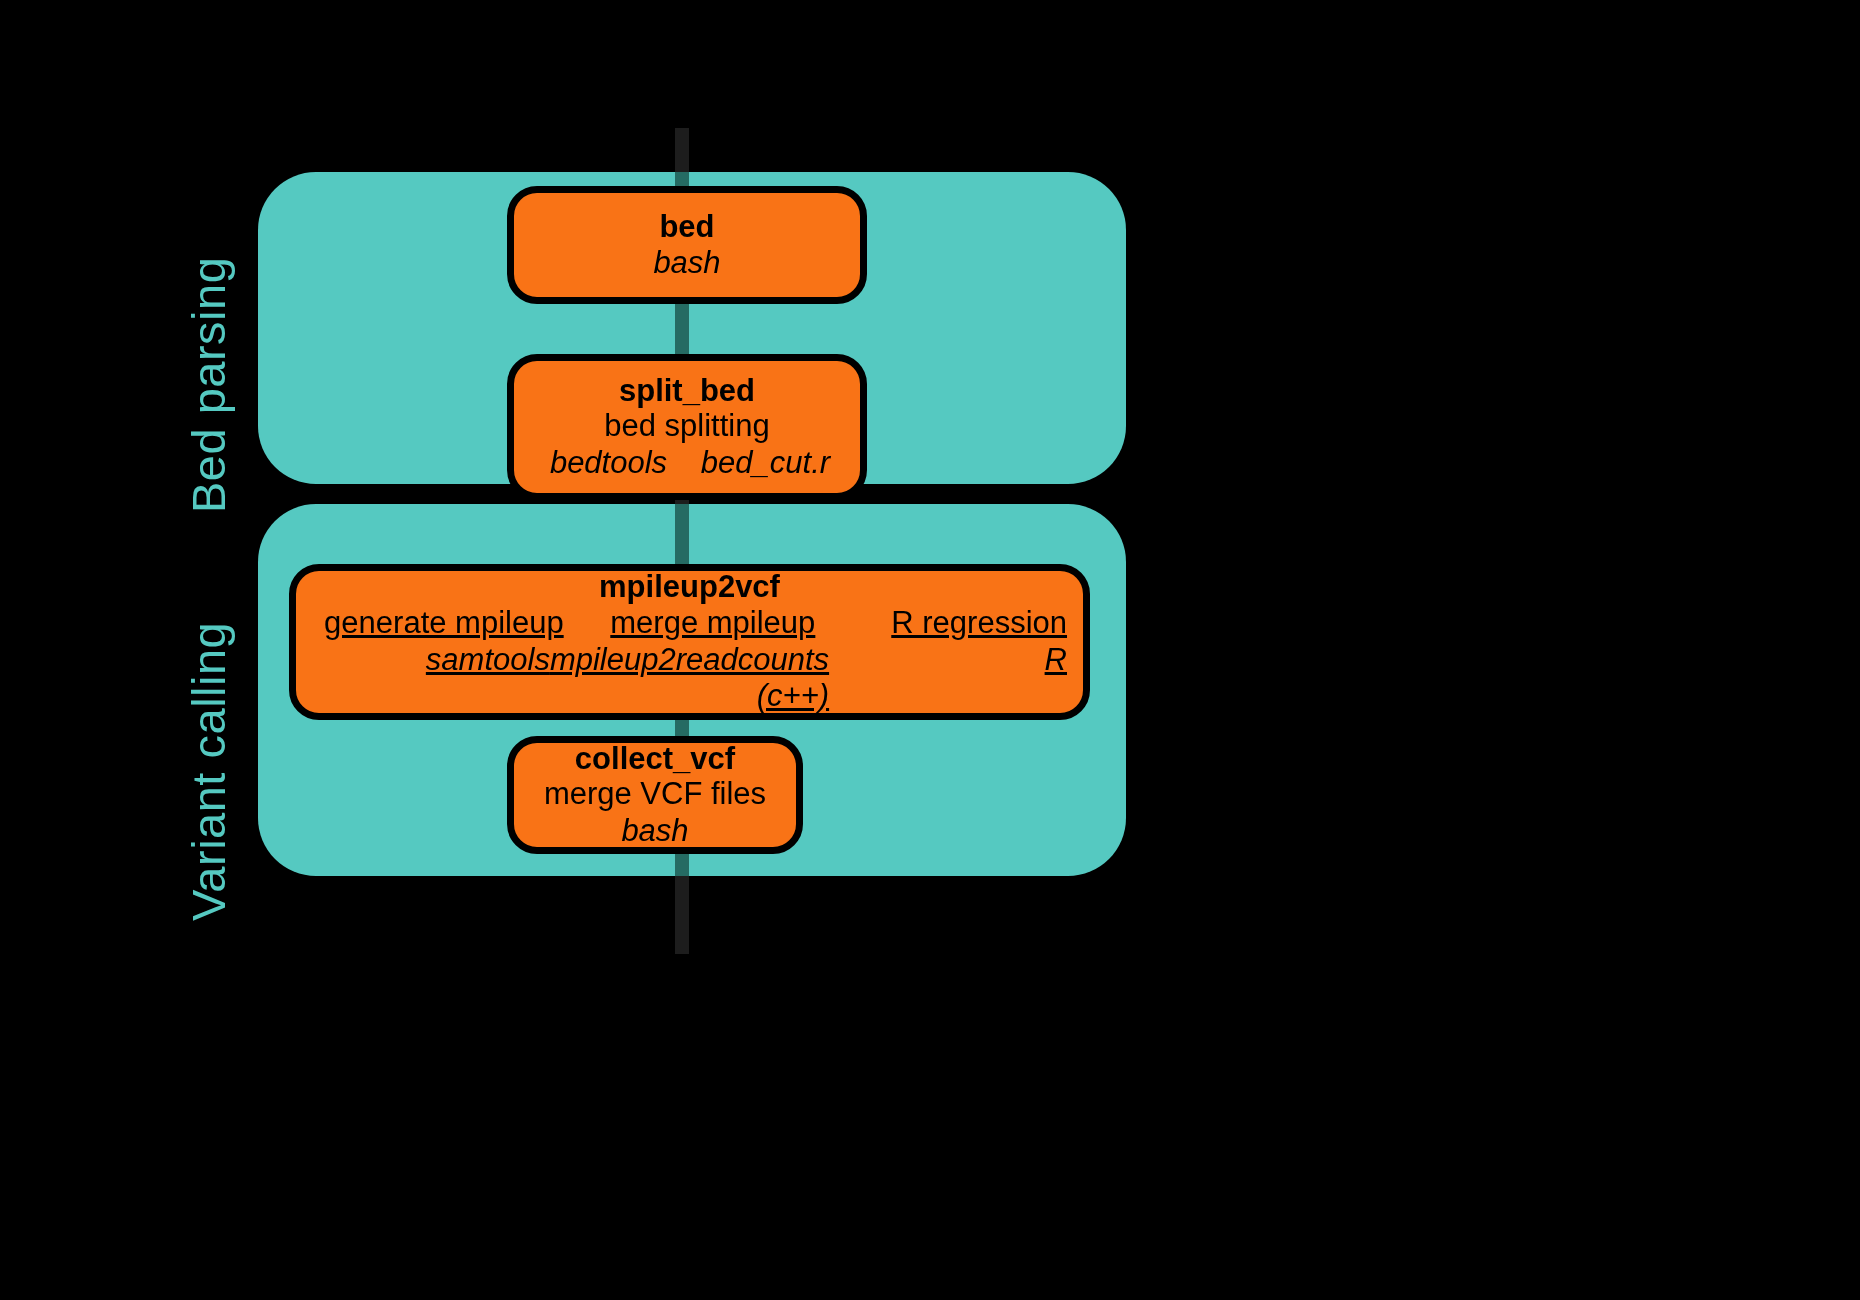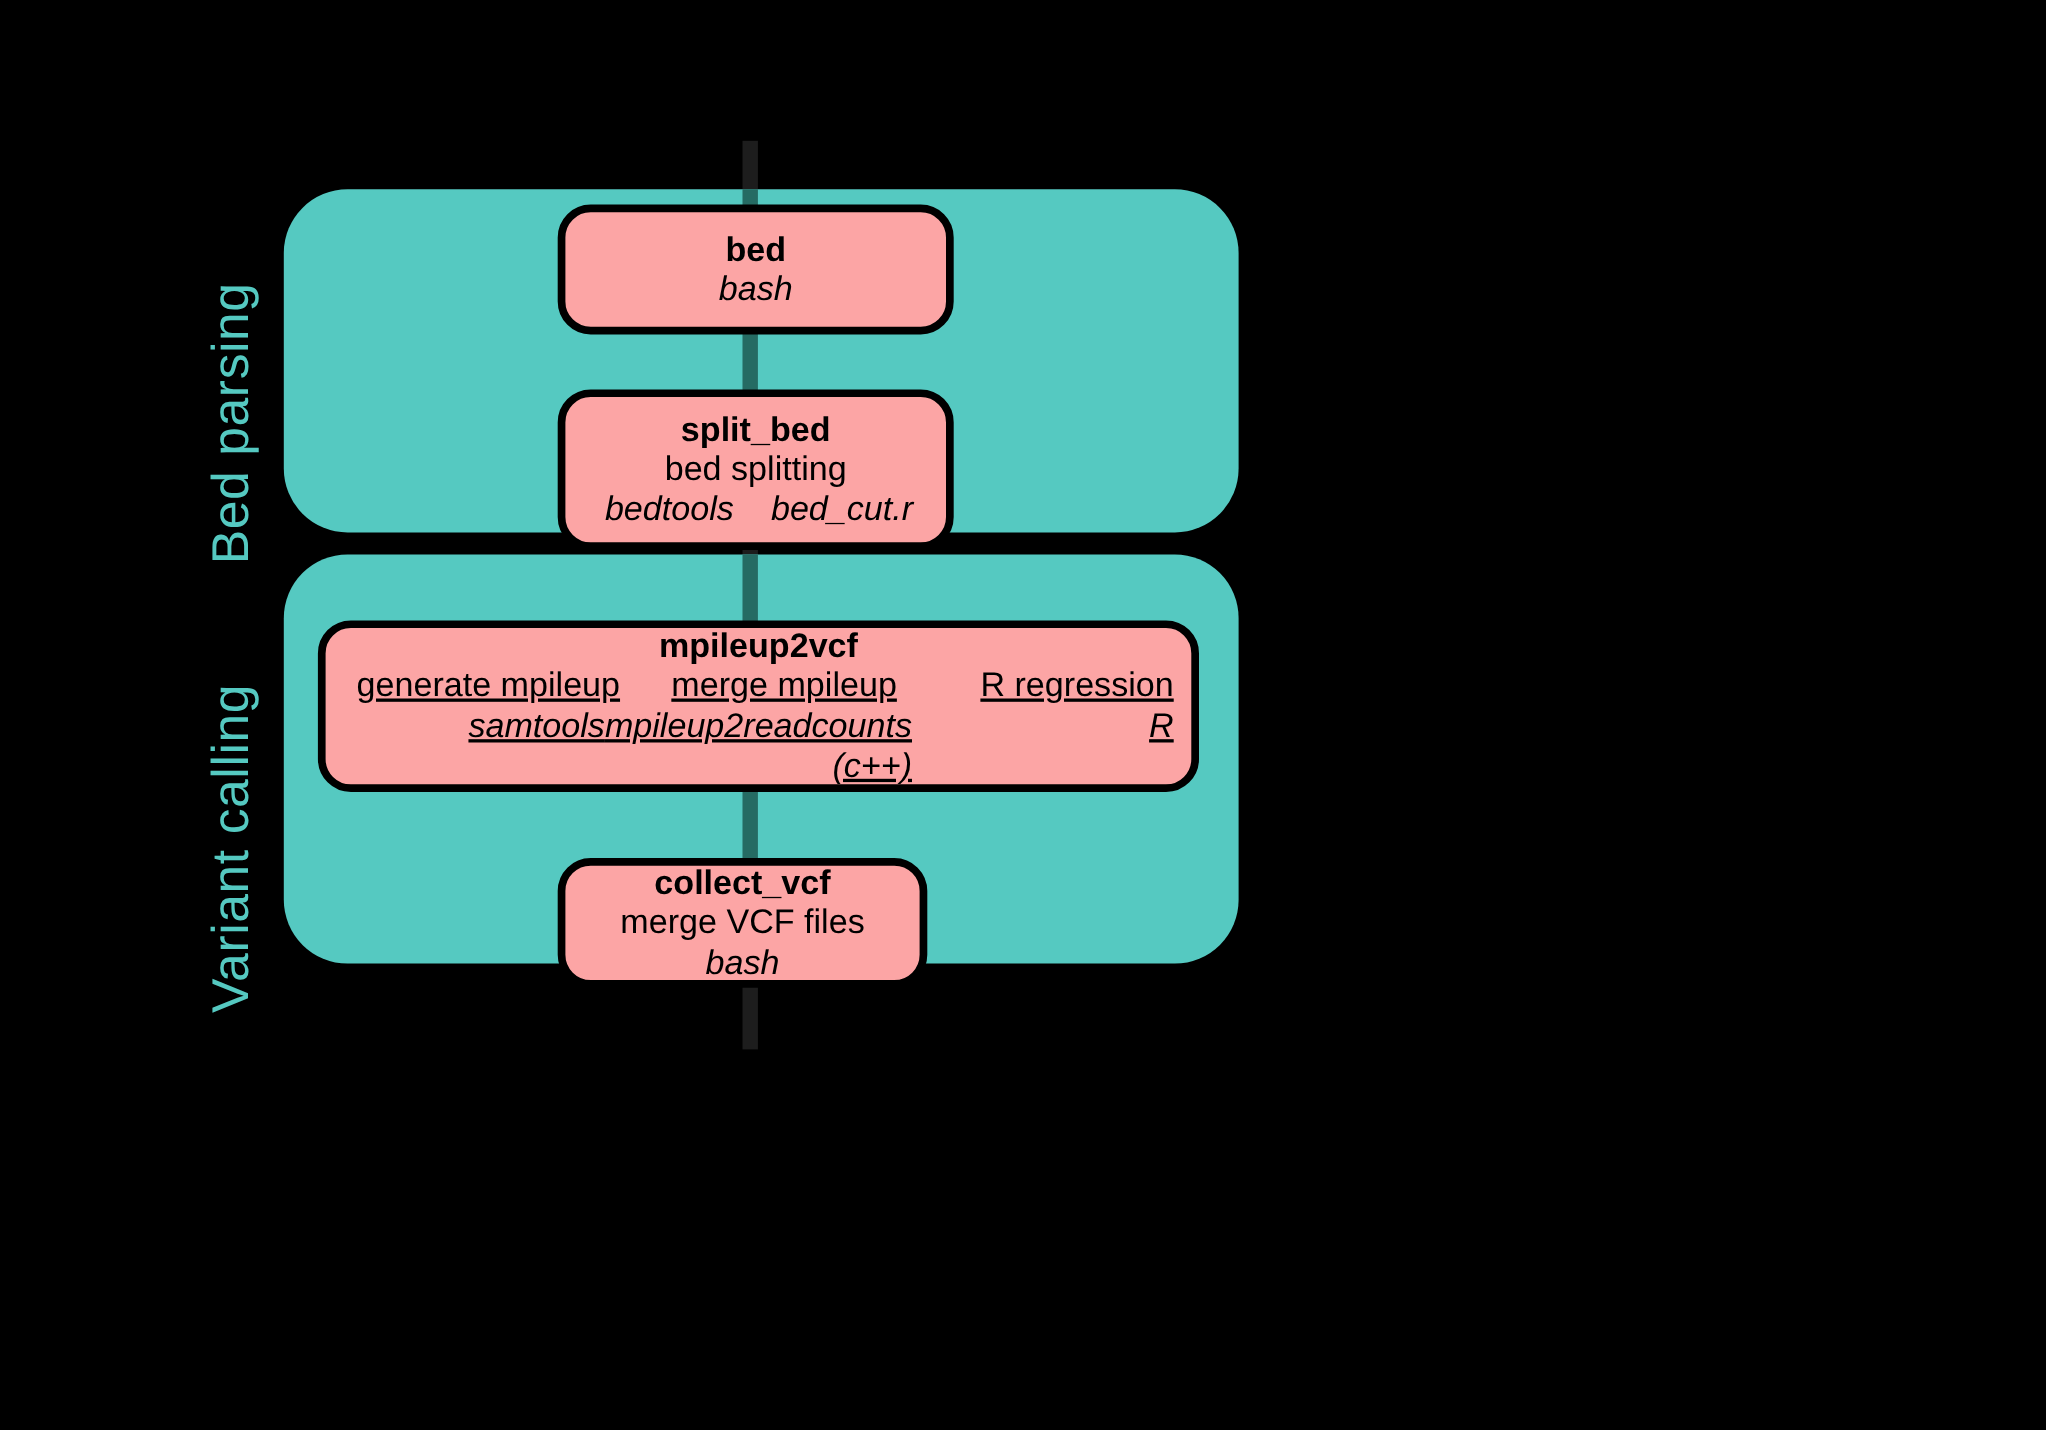--- a/index.html
+++ b/index.html
@@ -48,21 +48,21 @@
     white-space: nowrap;
     transform-origin: left bottom;
     transform: rotate(-90deg);
     z-index: 4;
     line-height: 1;
   }
 
   
   .rule-box {
     position: absolute;
-    background: #fca5a5;
+    background: #f97316;
     border: 7px solid #000000;
     border-radius: 30px;
     z-index: 5;
     display: flex;
     flex-direction: column;
     justify-content: center;
     padding: 8px 16px;
   }
   .rule-name {
     font-weight: bold;
@@ -146,21 +146,21 @@
       <div class="rule-desc">merge mpileup</div>
       <div class="rule-desc">R regression</div>
     </div>
     <div class="rule-tool-row cols3">
       <div class="rule-tool">samtools</div>
       <div class="rule-tool">mpileup2readcounts (c++)</div>
       <div class="rule-tool">R</div>
     </div>
   </div>
 
-  <div class="rule-box" style="left:507px; top:780px; width:336px; height:118px;">
+  <div class="rule-box" style="left:507px; top:736px; width:296px; height:118px;">
     <div class="rule-name">collect_vcf</div>
     <div class="rule-desc-row">
       <div class="rule-desc">merge VCF files</div>
     </div>
     <div class="rule-tool-row">
       <div class="rule-tool">bash</div>
     </div>
   </div>
 
 </div>

